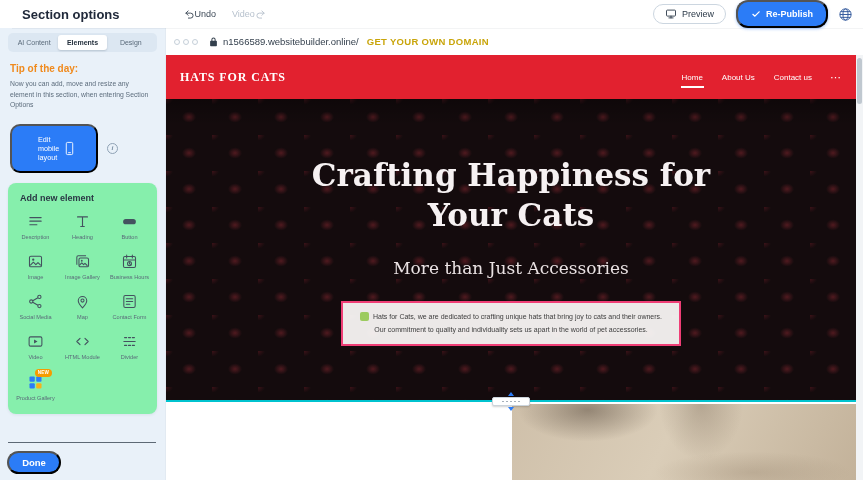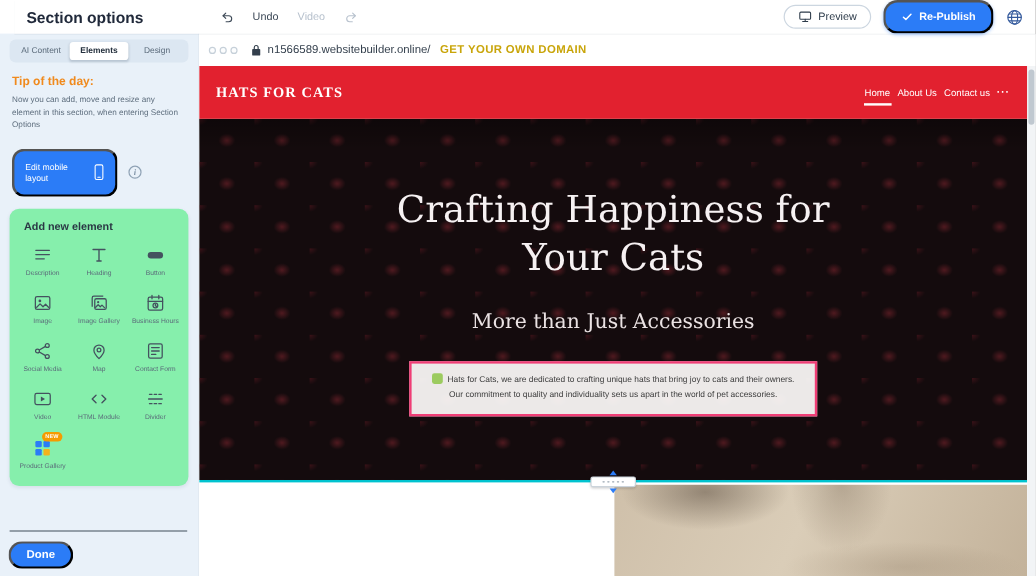--- a/index.html
+++ b/index.html
@@ -3,40 +3,40 @@
 <meta charset="utf-8">
 <style>
   *{margin:0;padding:0;box-sizing:border-box}
   html,body{width:863px;height:480px}
   body{font-family:"Liberation Sans",sans-serif;position:relative;overflow:hidden;background:#fff;-webkit-font-smoothing:antialiased}
 
   
   .topbar{position:absolute;top:0;left:12px;right:0;height:28px;background:#fff;display:flex;align-items:center;padding:0 10px;z-index:30;box-shadow:0 1px 0 rgba(20,40,60,.05)}
   .topbar-title{font-size:13px;font-weight:700;color:#20293a}
   .history{display:flex;align-items:center;gap:16px;margin-left:64px}
-  .hist-btn{display:flex;align-items:center;gap:16px;font-size:9px;color:#3c4856;cursor:pointer}
+  .hist-btn{display:flex;align-items:center;gap:0;font-size:9px;color:#3c4856;cursor:pointer}
   .hist-btn.disabled{color:#b7c1cd}
   .hist-btn svg{width:11px;height:11px}
   .topbar-right{margin-left:auto;display:flex;align-items:center;gap:10px}
   .btn-preview{display:flex;align-items:center;gap:5px;height:20px;padding:0 11px;border:1px solid #ccd6e0;border-radius:11px;background:#fff;font-size:9px;color:#2c3a49;cursor:pointer}
   .btn-preview svg{width:12px;height:12px;color:#2c3a49}
   .btn-republish{display:flex;align-items:center;gap:5px;height:28px;padding:0 13px;border-radius:12px;background:#2b7cf7;color:#fff;font-size:9px;font-weight:600;cursor:pointer;box-shadow:0 1px 3px rgba(43,124,247,.45)}
   .btn-republish svg{width:10px;height:10px}
   .globe{width:15px;height:15px;color:#33599c;cursor:pointer}
 
   
   .sidebar{position:absolute;top:28px;left:0;width:166px;bottom:0;background:#e9f1f9;border-right:1px solid #e2eaf2}
   .tabs{display:flex;margin:5px 8px 0;background:#dce7f2;border-radius:5px;padding:2px}
   .tab{flex:1;font-size:7px;color:#5a6a7a;text-align:center;padding:4px 0;border-radius:3px;cursor:pointer}
   .tab.active{background:#fff;color:#24303d;font-weight:700;box-shadow:0 1px 2px rgba(20,40,60,.18)}
   .tip{margin:11px 10px 0}
   .tip-title{font-size:10px;font-weight:700;color:#f08a1d}
   .tip-body{margin-top:5px;font-size:6.8px;line-height:1.55;color:#5d6d7d}
   .edit-row{margin:13px 10px 0;display:flex;align-items:center;gap:9px}
-  .btn-mobile{width:88px;display:flex;align-items:center;justify-content:space-between;gap:6px;background:#2b7cf7;border-radius:10px;padding:9px 9px;color:#fff;font-size:7.2px;text-align:left;cursor:pointer}
+  .btn-mobile{width:88px;display:flex;align-items:center;justify-content:space-between;gap:6px;background:#2b7cf7;border-radius:10px;padding:9px 26px;color:#fff;font-size:7.2px;text-align:left;cursor:pointer}
   .btn-mobile svg{width:9px;height:15px;flex:0 0 auto}
   .info-dot{width:11px;height:11px;border:1px solid #8fa2b5;border-radius:50%;color:#7d91a5;font-size:7px;display:flex;align-items:center;justify-content:center;font-weight:700;font-family:"Liberation Serif",serif;font-style:italic;cursor:pointer}
   .panel{margin:10px 8px 0;background:#86efac;border-radius:8px;padding:10px 4px 12px;box-shadow:0 1px 3px rgba(25,50,80,.08)}
   .panel-title{font-size:9px;font-weight:700;color:#2a3744;margin:0 0 10px 8px}
   .grid{display:grid;grid-template-columns:repeat(3,1fr);row-gap:12px}
   .el{display:flex;flex-direction:column;align-items:center;gap:4px;position:relative;cursor:pointer}
   .el svg{width:17px;height:17px;color:#44525f}
   .el-label{font-size:5.6px;color:#5a6a79;text-align:center;line-height:1.3;max-width:44px}
   .badge{position:absolute;top:-5px;right:7px;background:#f59b00;color:#fff;font-size:4.6px;font-weight:700;padding:1.5px 3px;border-radius:5px;letter-spacing:.2px}
   .sidebar-divider{position:absolute;left:8px;right:9px;bottom:37px;height:1px;background:#5d6975}
@@ -48,32 +48,32 @@
   .dot{width:6px;height:6px;border-radius:50%;border:1px solid #c6d0d9;background:#fcfdfe;margin-right:3px}
   .lock{width:9px;height:11px;color:#333f4c;margin:0 5px 0 8px}
   .url{font-size:9.5px;color:#333f4c}
   .cta{margin-left:8px;font-size:9.5px;font-weight:700;color:#c9a50a;letter-spacing:.3px;cursor:pointer}
   .scrollbar{position:absolute;top:27px;right:0;width:7px;bottom:0;background:#f2f4f6}
   .thumb{position:absolute;top:3px;left:1px;width:5px;height:46px;border-radius:3px;background:#c0c8d0;cursor:pointer}
 
   .site{position:absolute;top:27px;left:0;right:7px;bottom:0;overflow:hidden}
   .site-header{height:44px;background:#e2212f;display:flex;align-items:center;padding:0 14px;position:relative;z-index:3}
   .logo{font-family:"Liberation Serif",serif;font-size:12px;font-weight:700;color:#fff;letter-spacing:.9px}
-  .nav{margin-left:auto;display:flex;align-items:center;gap:4px}
+  .nav{margin-left:auto;display:flex;align-items:center;gap:17px}
   .nav-item{font-size:8px;color:#fff;position:relative;padding:7px 1px;cursor:pointer;text-decoration:none}
   .nav-item.active::after{content:"";position:absolute;left:0;right:0;bottom:1px;height:2px;background:#fff}
   .nav-more{font-size:11px;color:#fff;letter-spacing:1px;cursor:pointer;line-height:1}
 
   .hero{position:relative;height:301px;background-color:#140b0d;
     background-image:
       radial-gradient(10px 8px at 23px 18px, rgba(171,48,60,.40), transparent 70%),
       radial-gradient(10px 8px at 0 0, rgba(122,30,42,.40), transparent 70%);
     background-size:46px 36px}
   .hero::before{content:"";position:absolute;left:0;right:0;top:0;height:26px;background:linear-gradient(rgba(0,0,0,.30),transparent)}
-  .hero-heading{position:relative;padding-top:56px;font-family:"DejaVu Serif",serif;font-weight:400;font-size:31px;line-height:1.3;color:#f6f1f2;text-align:center;margin:0 auto;width:400px}
+  .hero-heading{position:relative;padding-top:56px;font-family:"DejaVu Serif",serif;font-weight:700;font-size:31px;line-height:1.3;color:#f6f1f2;text-align:center;margin:0 auto;width:400px}
   .hero-sub{position:relative;margin-top:22px;font-family:"DejaVu Serif",serif;font-size:17px;color:#eae2e3;text-align:center}
   .textbox{position:absolute;top:202px;left:50%;transform:translateX(-50%);width:340px;background:rgba(253,251,250,.93);border:2px solid #ef3e76;padding:8px 11px;font-size:7px;line-height:1.8;color:#3c3c3c;text-align:center;cursor:pointer}
   .chip{display:inline-block;width:9px;height:9px;background:#9ccb5f;border-radius:2px;margin-right:4px;vertical-align:-1.5px}
 
   .section-line{position:absolute;left:0;right:0;top:345px;height:2px;background:#00c3cf;z-index:4}
   .handle{position:absolute;left:50%;top:337px;transform:translateX(-50%);display:flex;flex-direction:column;align-items:center;z-index:6;cursor:ns-resize}
   .arrow-up{width:0;height:0;border-left:3.5px solid transparent;border-right:3.5px solid transparent;border-bottom:4px solid #2b7cf7;margin-bottom:1px}
   .arrow-down{width:0;height:0;border-left:3.5px solid transparent;border-right:3.5px solid transparent;border-top:4px solid #2b7cf7;margin-top:1px}
   .handle-pill{width:38px;height:9px;background:#fff;border:1px solid #ccd4db;border-radius:2px;display:flex;align-items:center;justify-content:center;gap:2.5px;box-shadow:0 1px 2px rgba(0,0,0,.18)}
   .handle-dot{width:1.6px;height:1.6px;background:#9aa6b1;border-radius:50%}

